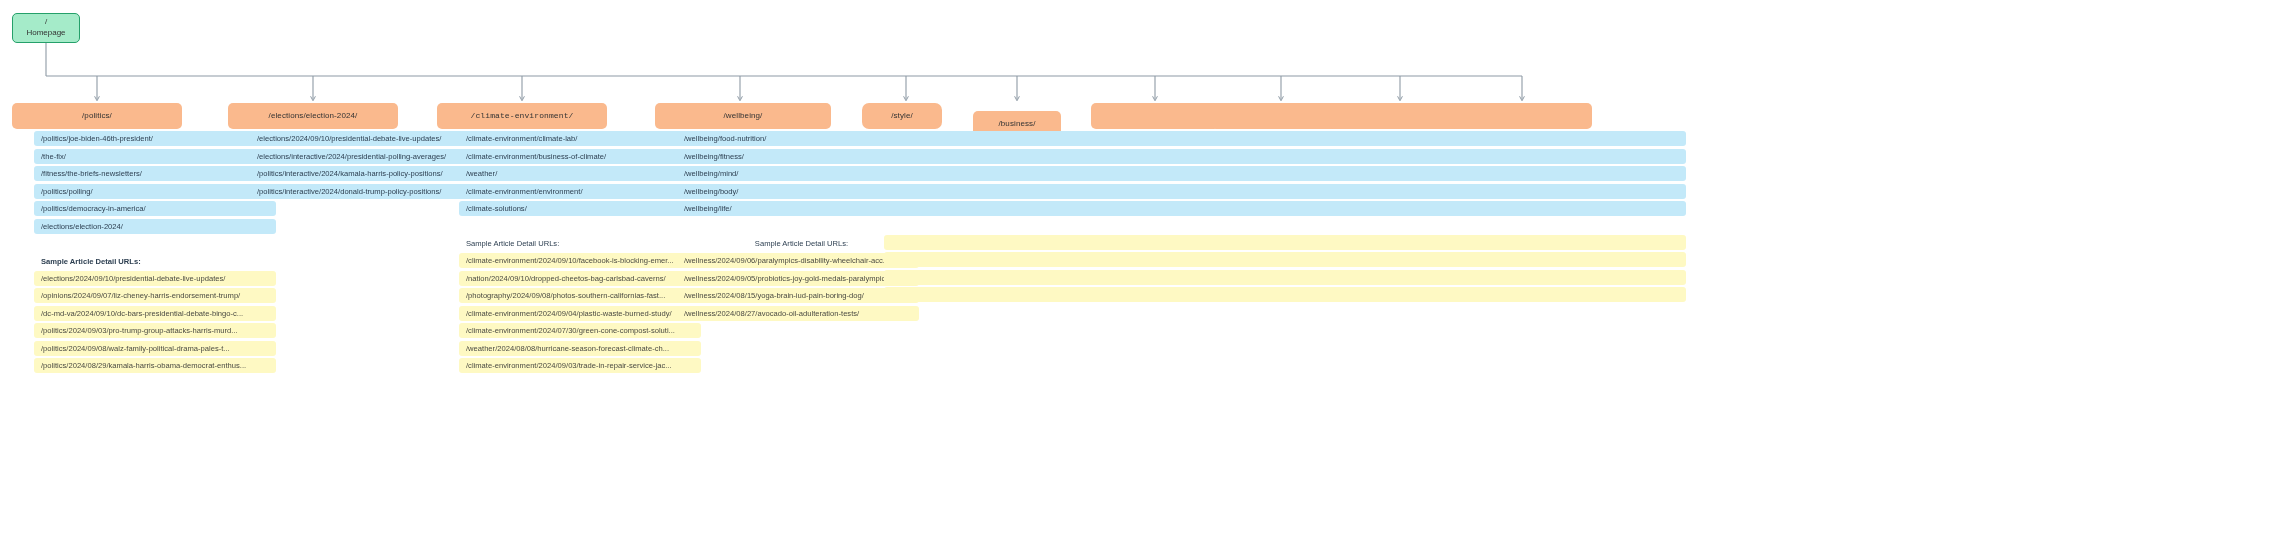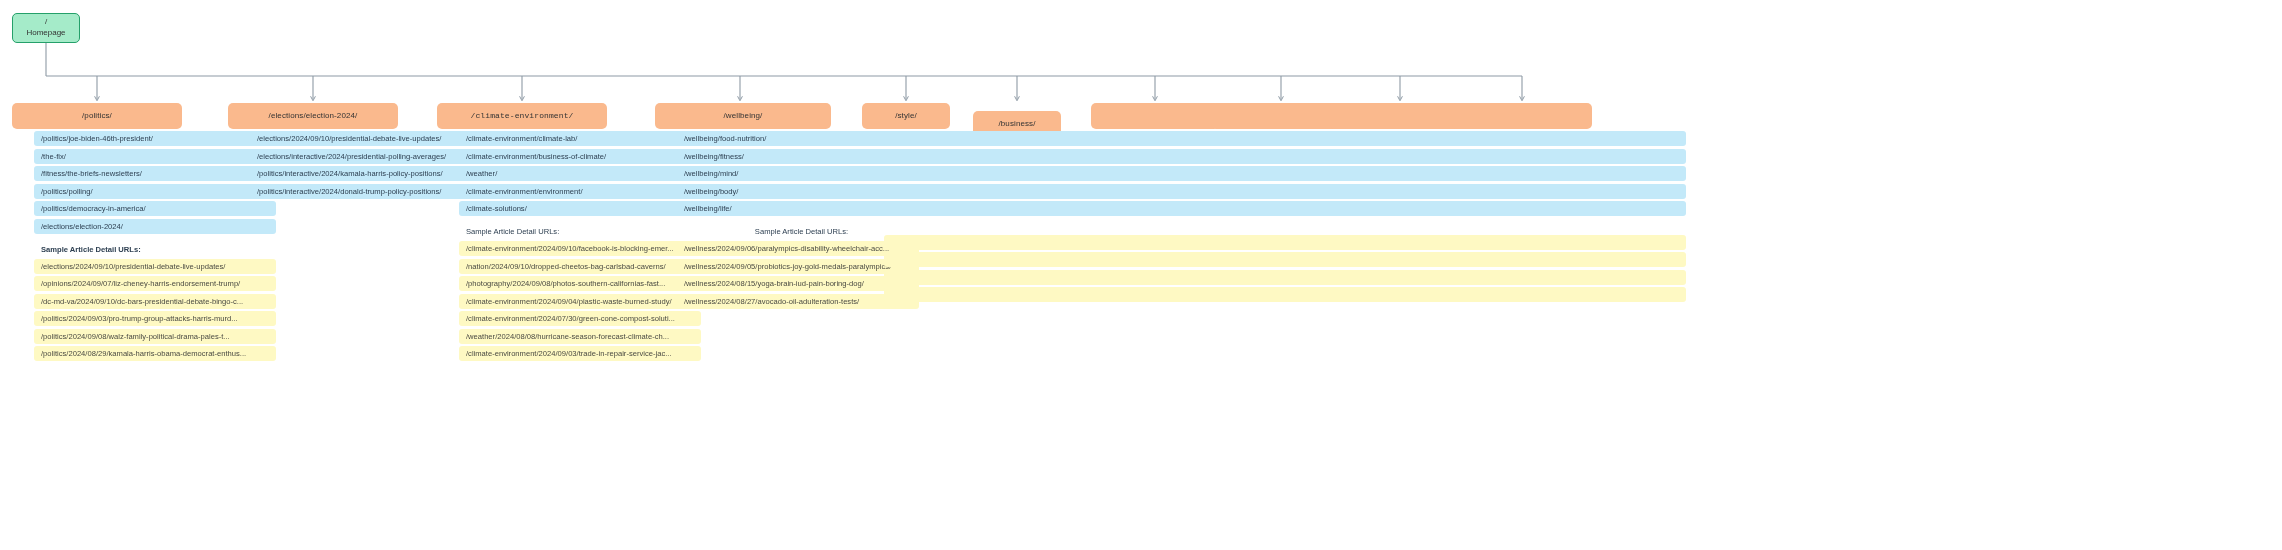--- a/index.html
+++ b/index.html
@@ -54,21 +54,21 @@
   }
   .box.sub { background: #c3e9f9; }
   .box.art { background: #fef9c3; color: #4a4a42; }
   .box.empty { color: transparent; }
 
   .sect-label {
     font-size: 7.6px;
     color: #2c3e50;
     font-weight: bold;
     padding-left: 7px;
-    margin-top: 11px;
+    margin-top: 23px;
     margin-bottom: 5px;
     white-space: nowrap;
   }
   .sect-label.plain { font-weight: normal; }
   .spacer { height: 16px; }
 </style>
 </head>
 <body>
 
 <div id="canvas">
@@ -97,21 +97,21 @@
 
   <div class="node root">
     <span><span>/</span><br><span>Homepage</span></span>
   </div>
 
   <div id="sections">
       <div class="node section" style="left: 12px; width: 170px;"><span>/politics/</span></div>
       <div class="node section" style="left: 228px; width: 170px;"><span>/elections/election-2024/</span></div>
       <div class="node section" style="left: 437px; width: 170px; font-family: Liberation Mono, monospace;"><span>/climate-environment/</span></div>
       <div class="node section" style="left: 655px; width: 176px;"><span>/wellbeing/</span></div>
-      <div class="node section" style="left: 862px; width: 88px;"><span>/style/</span></div>
+      <div class="node section" style="left: 862px; width: 80px; border-radius: 7px;"><span>/style/</span></div>
       <div class="node section" style="left: 973px; width: 88px; margin-top: 8px;"><span>/business/</span></div>
       <div class="node section" style="left: 1091px; width: 128px;"><span></span></div>
       <div class="node section" style="left: 1211px; width: 140px;"><span></span></div>
       <div class="node section" style="left: 1330px; width: 140px;"><span></span></div>
       <div class="node section" style="left: 1452px; width: 140px;"><span></span></div>
     </div>
   <div id="columns">
       <div class="col" style="left: 34px; width: 242px;">
         <div class="box sub">/politics/joe-biden-46th-president/</div>
         <div class="box sub">/the-fix/</div>

